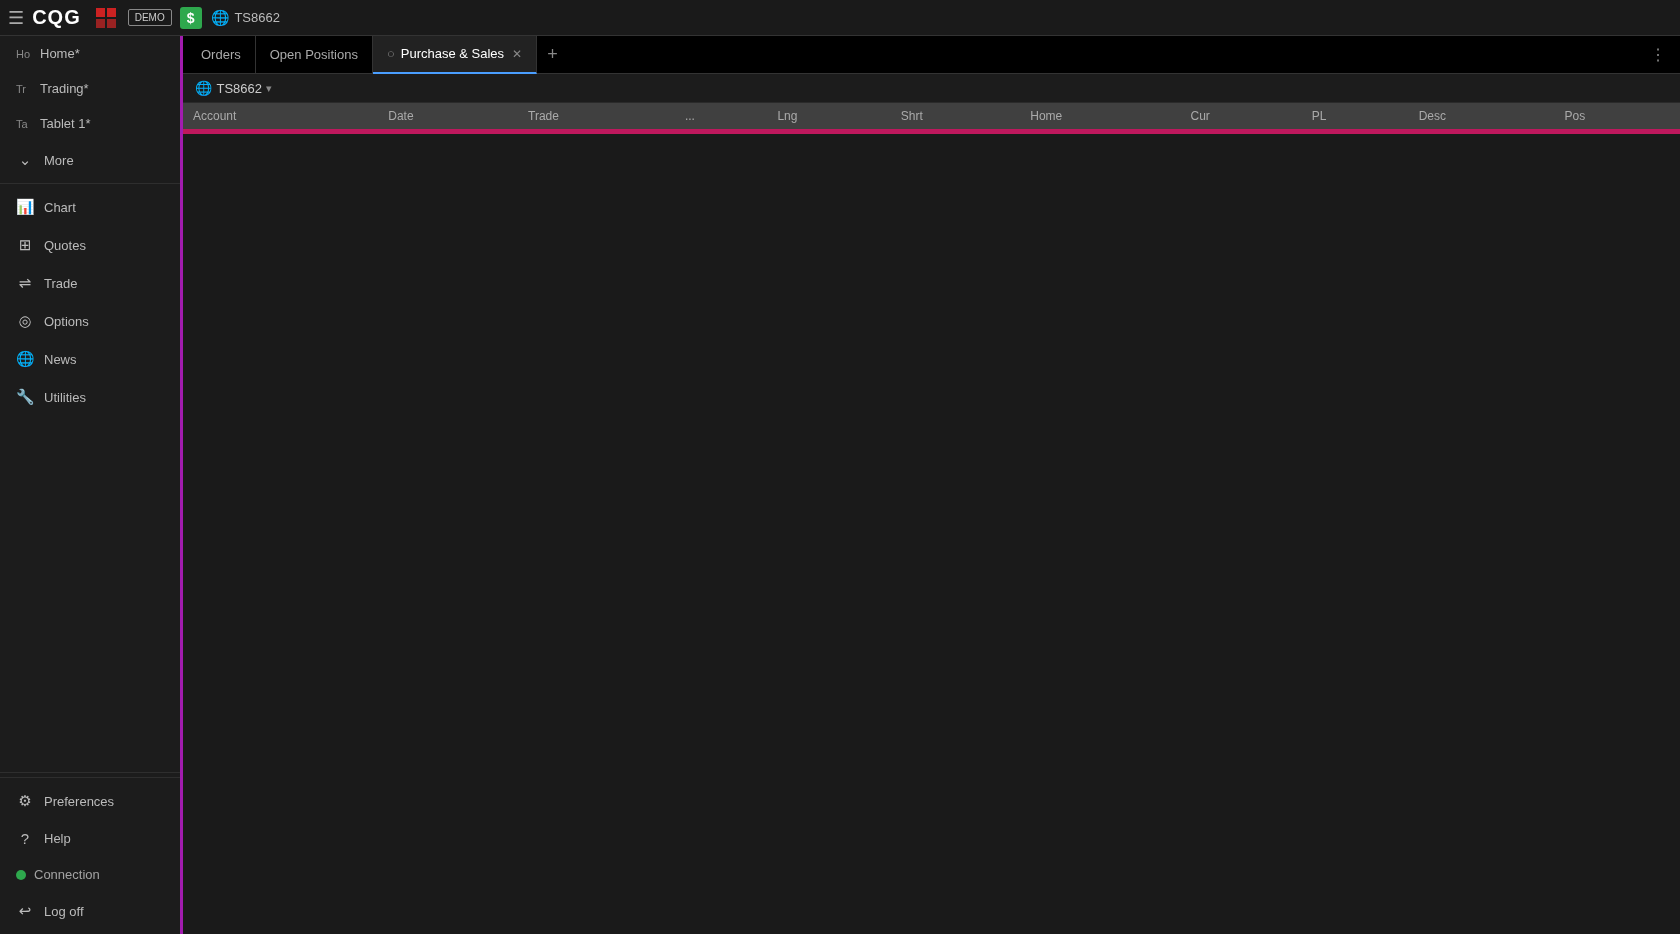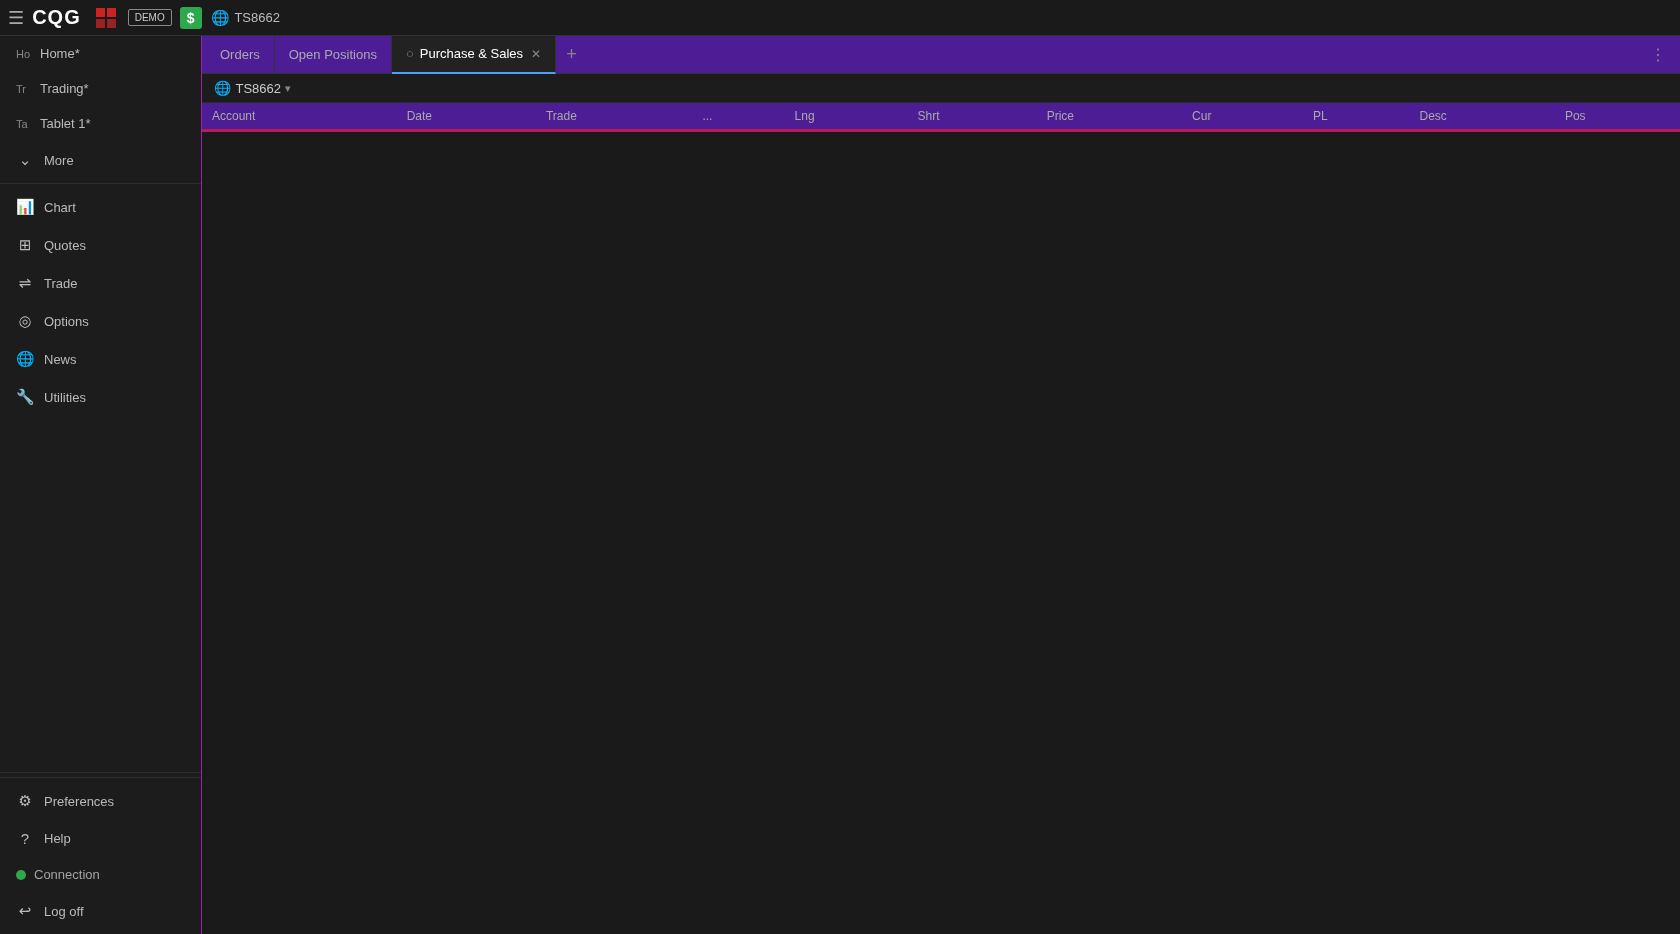--- a/index.html
+++ b/index.html
@@ -88,23 +88,23 @@
 
     
     .main-layout {
       display: flex;
       flex: 1;
       overflow: hidden;
     }
 
     
     .sidebar {
-      width: 202px;
+      width: 183px;
       background: #1c1c1c;
-      border-right: 1px solid #a21caf;
+      border-right: 3px solid #a21caf;
       display: flex;
       flex-direction: column;
       flex-shrink: 0;
     }
     .sidebar-top {
       flex: 1;
     }
     .sidebar-item {
       display: flex;
       align-items: center;
@@ -158,21 +158,21 @@
       display: flex;
       flex-direction: column;
       background: #1a1a1a;
       overflow: hidden;
     }
 
     
     .tabs-bar {
       display: flex;
       align-items: center;
-      background: #4c1d95;
+      background: #000000;
       border-bottom: 1px solid #333;
       height: 38px;
       padding: 0 4px;
       flex-shrink: 0;
     }
     .tab {
       display: flex;
       align-items: center;
       padding: 0 14px;
       height: 38px;
@@ -243,25 +243,25 @@
     .table-container {
       flex: 1;
       overflow: auto;
     }
     .data-table {
       width: 100%;
       border-collapse: collapse;
       font-size: 12px;
     }
     .data-table th {
-      background: #4c1d95;
+      background: #404040;
       color: #aaa;
       padding: 6px 10px;
       text-align: left;
-      border-bottom: 3px solid #be185d;
+      border-bottom: 5px solid #be185d;
       font-weight: normal;
       white-space: nowrap;
       position: sticky;
       top: 0;
     }
 
     
     .logo-grid {
       display: grid;
       grid-template-columns: 9px 9px;
@@ -417,21 +417,21 @@
     <div class="table-container">
       <table class="data-table">
         <thead>
           <tr>
             <th>Account</th>
             <th>Date</th>
             <th>Trade</th>
             <th>...</th>
             <th>Lng</th>
             <th>Shrt</th>
-            <th>Price</th>
+            <th>Home</th>
             <th>Cur</th>
             <th>PL</th>
             <th>Desc</th>
             <th>Pos</th>
           </tr>
         </thead>
         <tbody>
           
         </tbody>
       </table>

